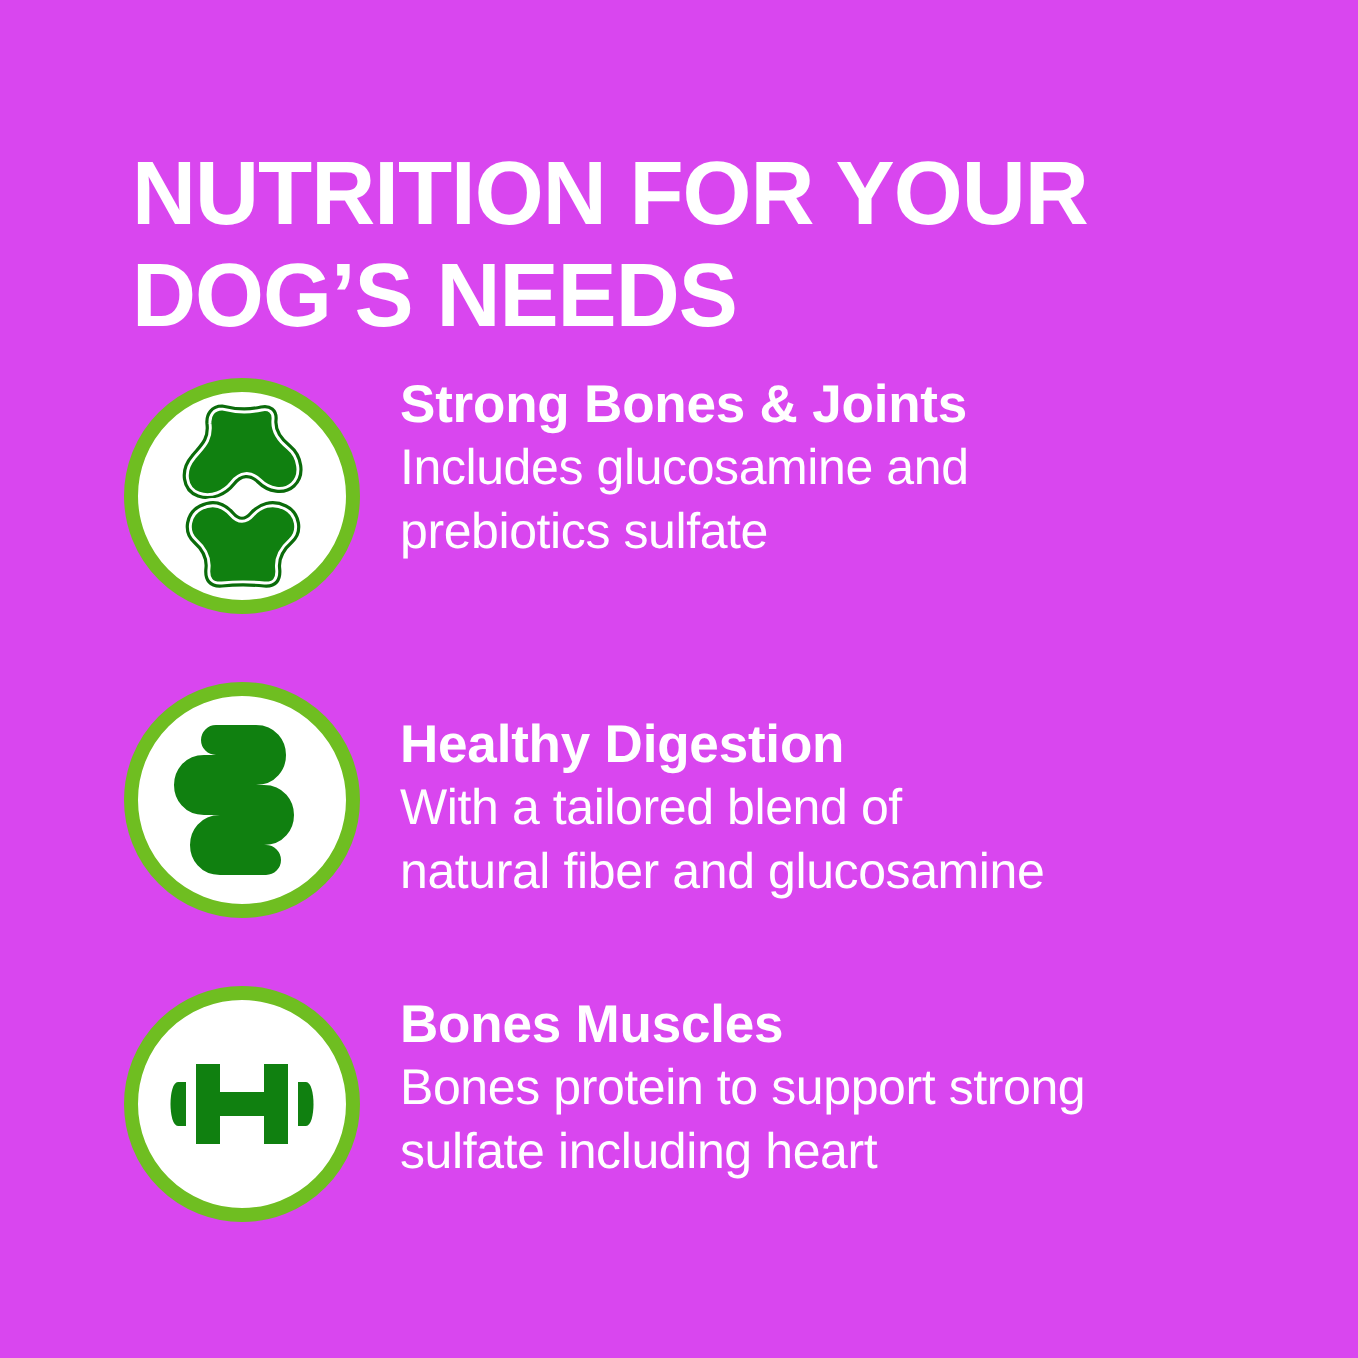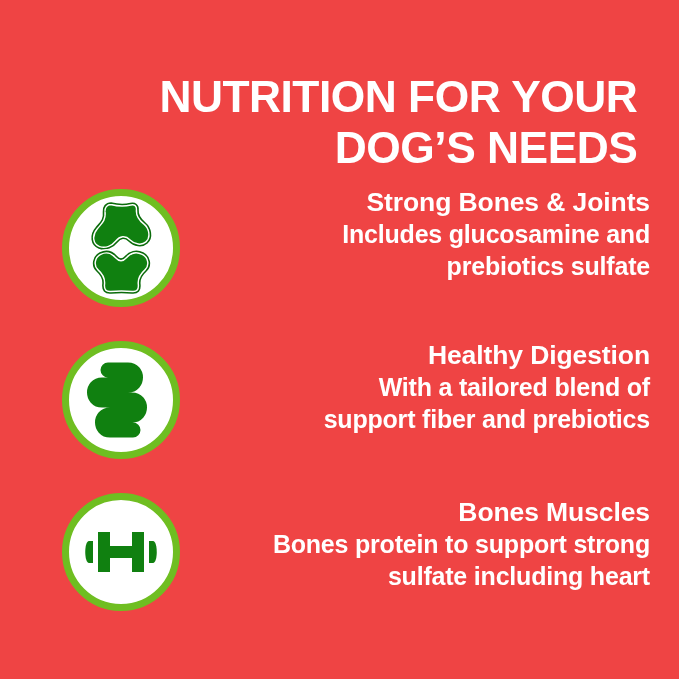--- a/index.html
+++ b/index.html
@@ -10,23 +10,22 @@
     width: 679px;
     height: 679px;
     overflow: hidden;
     font-family: "Liberation Sans", sans-serif;
     -webkit-font-smoothing: antialiased;
   }
   #poster {
     position: relative;
     width: 679px;
     height: 679px;
-    background: #ef4444;
+    background: #d946ef;
     box-sizing: border-box;
-    text-align: right;
   }
 
   
   #headline {
     position: absolute;
     left: 66px;
     top: 41px;
     width: 580px;
     color: #ffffff;
     font-weight: 700;
@@ -91,25 +90,24 @@
     display: block;
     color: #ffffff;
     font-weight: 400;
     font-size: 25px;
     line-height: 32px;
     letter-spacing: -0.2px;
   }
   .feature-desc .dline {
     display: block;
     white-space: nowrap;
-    font-weight: bold;
   }
 
   
-  #row-digestion .feature-text { top: 1px; }
+  #row-digestion .feature-text { top: 18px; }
   #row-muscles .feature-text  { top: 6px; }
 </style>
 </head>
 <body>
 
 <div id="poster">
 
   <h1 id="headline">
     <span class="hl-line">NUTRITION FOR YOUR</span>
     <span class="hl-line">DOG’S NEEDS</span>
@@ -193,21 +191,21 @@
                    L24 54
                    C14 54 14 69 24 69
                    L47 69" fill="none" stroke="#108010" stroke-width="15" stroke-linecap="round" stroke-linejoin="round"></path>
         </svg>
       </div>
 
       <div class="feature-text">
         <span class="feature-title">Healthy Digestion</span>
         <span class="feature-desc">
           <span class="dline">With a tailored blend of</span>
-          <span class="dline">support fiber and prebiotics</span>
+          <span class="dline">natural fiber and glucosamine</span>
         </span>
       </div>
     </div>
 
     <div class="feature-row" id="row-muscles">
 
       <div class="icon-badge">
         <svg width="80" height="50" viewBox="0 0 80 50">
 
           <path d="M8 14 L12 14 L12 36 L8 36 C3 36 3 14 8 14 Z" fill="#108010"></path>

